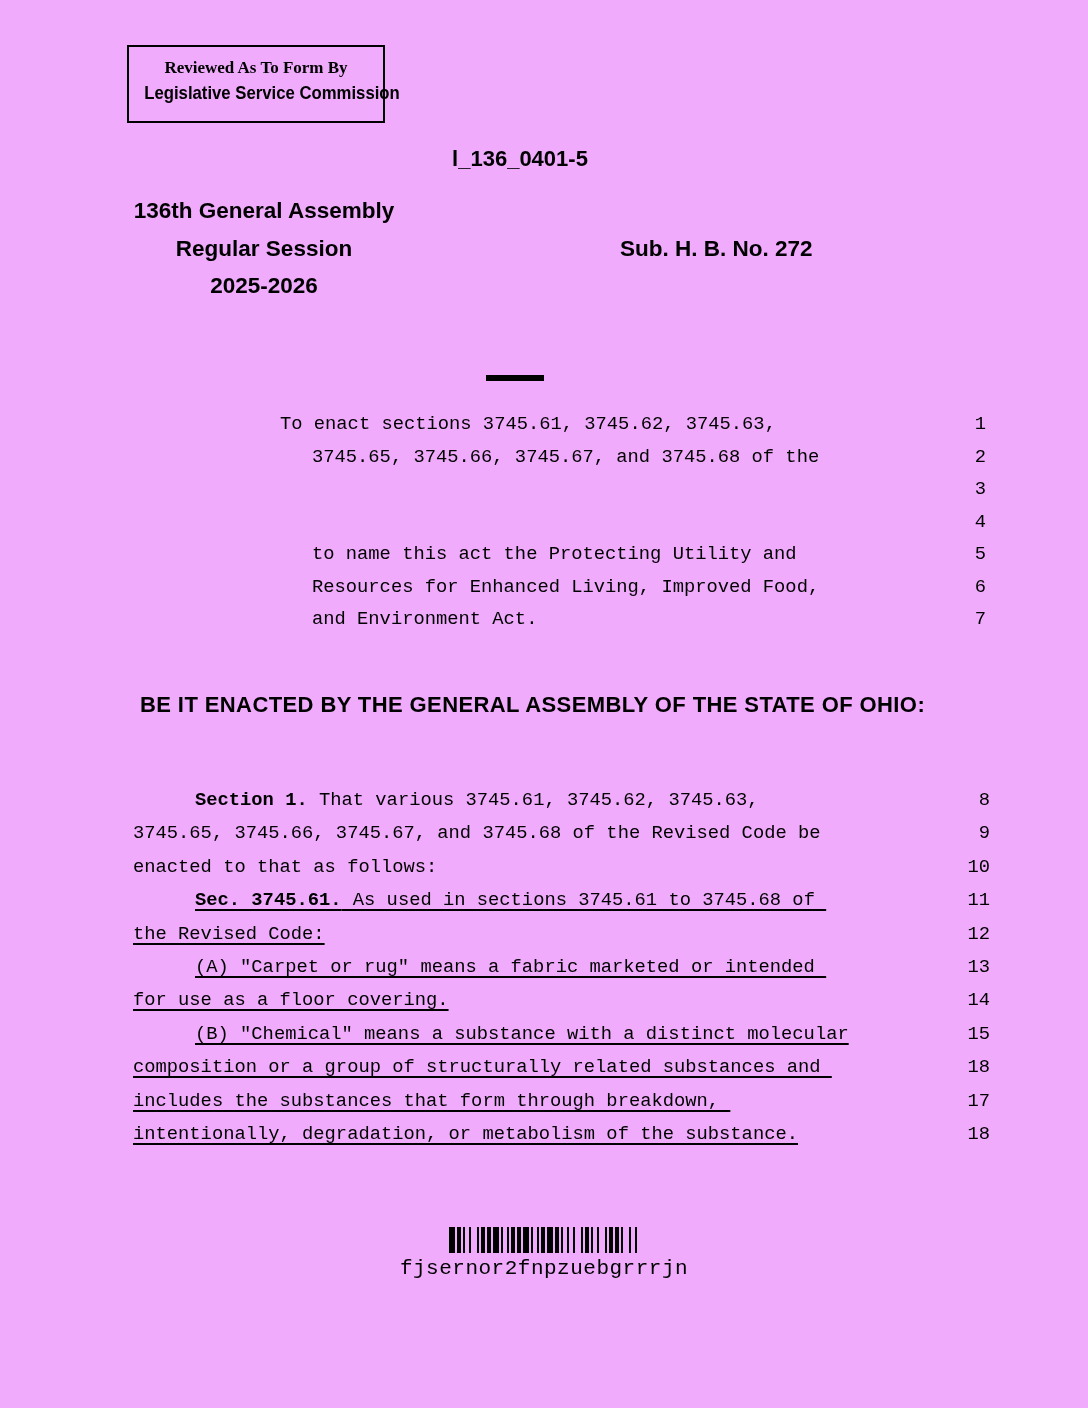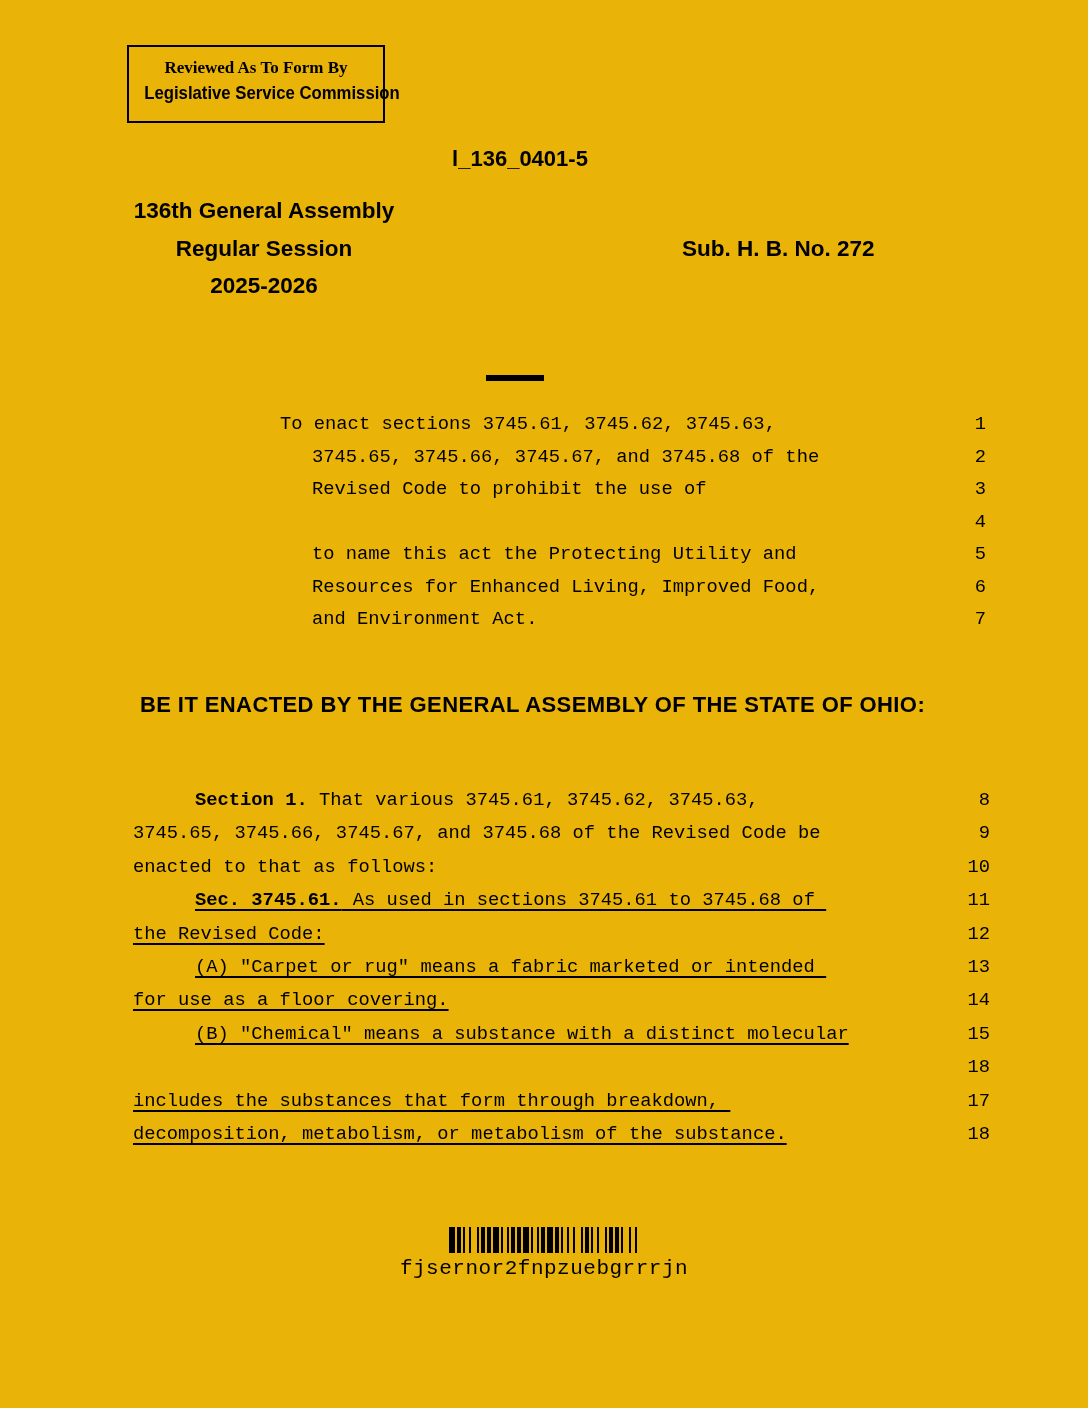--- a/index.html
+++ b/index.html
@@ -1,18 +1,18 @@
 <!DOCTYPE html>
 <html><head>
 <meta charset="utf-8">
 <style>
   html,body { margin:0; padding:0; background:#ffffff; }
   .page {
     position:relative; width:1088px; height:1408px;
-    background:#eab308; color:#000; overflow:hidden;
+    background:#f0abfc; color:#000; overflow:hidden;
     font-family:"Liberation Mono", monospace;
   }
 
   
   .stamp {
     position:absolute; top:45px; left:127px; width:254px; height:74px;
     border:2px solid #000; text-align:center; box-sizing:content-box;
   }
   .stamp .l1 { margin-top:11px; font:bold 17px "Liberation Serif", serif; }
   .stamp .l2 { margin-top:4px; font:bold 19px "Liberation Sans", sans-serif;
@@ -23,21 +23,21 @@
     position:absolute; top:146px; left:0; width:1040px; text-align:center;
     font:bold 22px "Liberation Sans", sans-serif;
   }
 
   
   .hdr {
     position:absolute; top:192px; left:130px; width:268px; text-align:center;
     font:bold 22.5px "Liberation Sans", sans-serif; line-height:37.5px;
   }
   .billnum {
-    position:absolute; top:230px; left:682px;
+    position:absolute; top:230px; left:620px;
     font:bold 22.5px "Liberation Sans", sans-serif; line-height:37.5px;
   }
 
   
   .rule { position:absolute; top:375px; left:486px; width:58px; height:6px; background:#000; }
 
   
   .mono { font-size:18.8px; }
   .line { position:relative; white-space:pre; }
   .syn  .line { height:32.5px; line-height:32.5px; }
@@ -85,21 +85,21 @@
     <div>2025-2026</div>
   </div>
 
   <div class="billnum">Sub. H. B. No. 272</div>
 
   <div class="rule"></div>
 
   <div class="syn mono" id="synopsis">
       <div class="line"><span class="txt"><span>To enact sections 3745.61, 3745.62, 3745.63,</span></span><span class="num">1</span></div>
       <div class="line cont"><span class="txt"><span>3745.65, 3745.66, 3745.67, and 3745.68 of the</span></span><span class="num">2</span></div>
-      <div class="line cont"><span class="txt"><span>Revised Code to prohibit the use of</span></span><span class="num">3</span></div>
+      <div class="line cont"><span class="num">3</span></div>
       <div class="line cont"><span class="num">4</span></div>
       <div class="line cont"><span class="txt"><span>to name this act the Protecting Utility and</span></span><span class="num">5</span></div>
       <div class="line cont"><span class="txt"><span>Resources for Enhanced Living, Improved Food,</span></span><span class="num">6</span></div>
       <div class="line cont"><span class="txt"><span>and Environment Act.</span></span><span class="num">7</span></div>
     </div>
 
   <div class="enacting">BE IT ENACTED BY THE GENERAL ASSEMBLY OF THE STATE OF OHIO:</div>
 
   <div class="bodytxt mono" id="bodytxt">
       <div class="para">
@@ -110,23 +110,23 @@
       <div class="para">
         <div class="line ind"><span class="txt"><span class="u"><span class="b">Sec. 3745.61.</span><span> As used in sections 3745.61 to 3745.68 of </span></span></span><span class="num">11</span></div>
         <div class="line"><span class="txt"><span class="u"><span>the Revised Code:</span></span></span><span class="num">12</span></div>
       </div>
       <div class="para">
         <div class="line ind"><span class="txt"><span class="u"><span>(A) "Carpet or rug" means a fabric marketed or intended </span></span></span><span class="num">13</span></div>
         <div class="line"><span class="txt"><span class="u"><span>for use as a floor covering.</span></span></span><span class="num">14</span></div>
       </div>
       <div class="para">
         <div class="line ind"><span class="txt"><span class="u"><span>(B) "Chemical" means a substance with a distinct molecular</span></span></span><span class="num">15</span></div>
-        <div class="line"><span class="num">18</span></div>
+        <div class="line"><span class="txt"><span class="u"><span>composition or a group of structurally related substances and </span></span></span><span class="num">18</span></div>
         <div class="line"><span class="txt"><span class="u"><span>includes the substances that form through breakdown, </span></span></span><span class="num">17</span></div>
-        <div class="line"><span class="txt"><span class="u"><span>decomposition, metabolism, or metabolism of the substance.</span></span></span><span class="num">18</span></div>
+        <div class="line"><span class="txt"><span class="u"><span>intentionally, degradation, or metabolism of the substance.</span></span></span><span class="num">18</span></div>
       </div>
     </div>
 
   <div class="barcode">
     <div class="bars" id="bars">
         <div class="bar-b" style="width: 6px;"></div>
         <div class="bar-w" style="width: 2px;"></div>
         <div class="bar-b" style="width: 4px;"></div>
         <div class="bar-w" style="width: 2px;"></div>
         <div class="bar-b" style="width: 2px;"></div>

